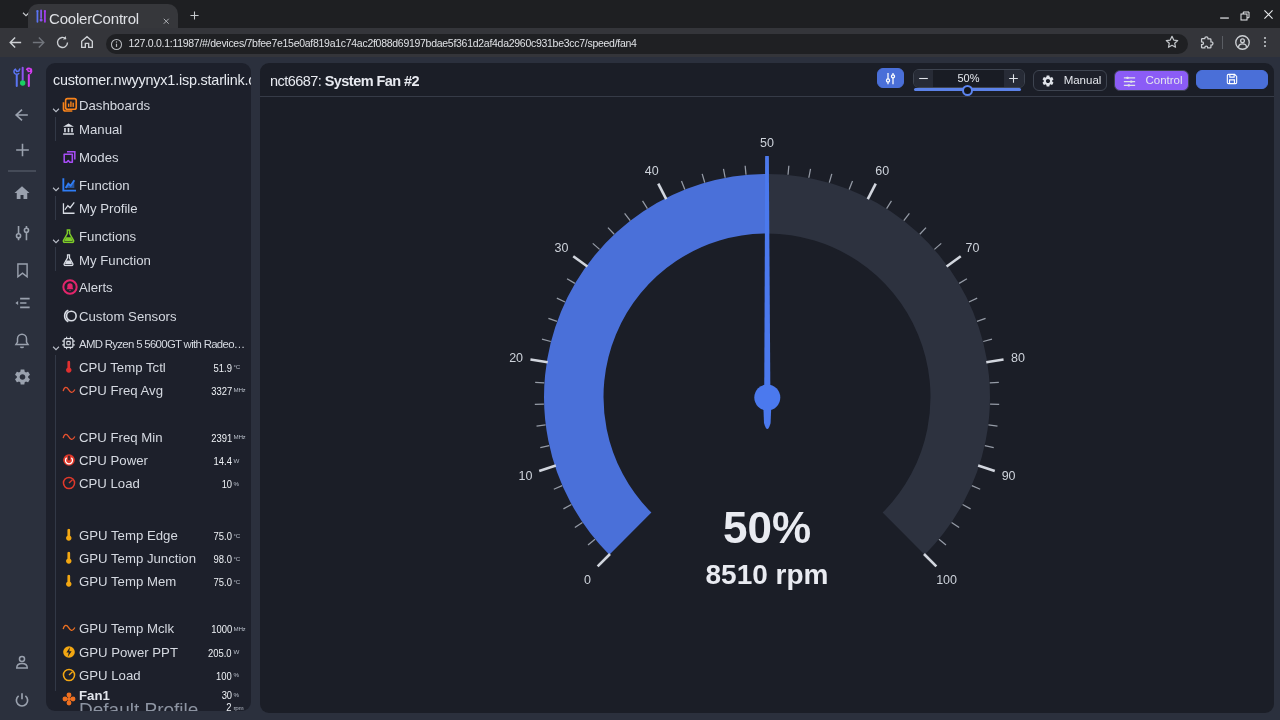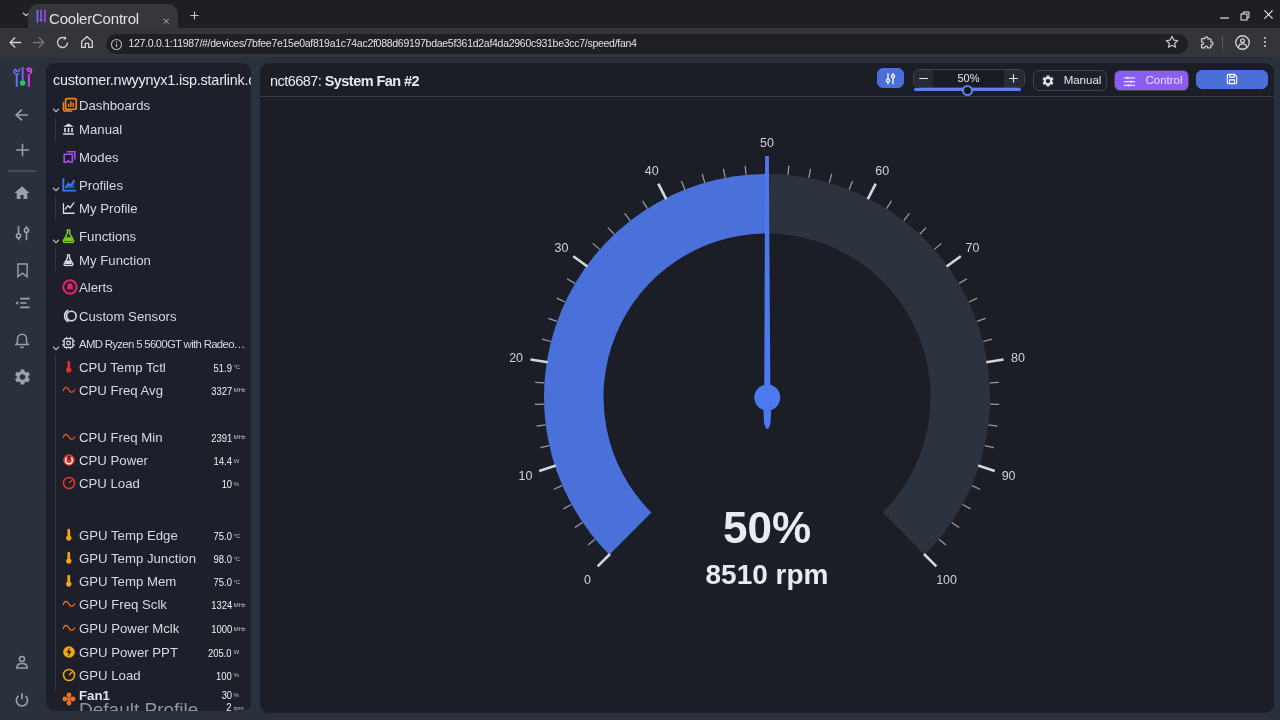--- a/index.html
+++ b/index.html
@@ -217,21 +217,21 @@
           <span class="chev"><svg width="10" height="10" viewBox="0 0 24 24">
               <path d="M5 9 l7 7 7-7" fill="none" stroke="#b9bec8" stroke-width="2.6"></path>
             </svg></span>
           <span class="ticon" style="left:15px">
             <svg width="16" height="16" viewBox="0 0 24 24">
               <path d="M3.5 2 v18.5 h19" fill="none" stroke="#2f7df6" stroke-width="2.8"></path>
               <path d="M7 16.5 l4-6.5 3.5 3 5.5-8" fill="none" stroke="#2f7df6" stroke-width="2.8"></path>
               <path d="M7 16.5 l4-6.5 3.5 3 5.5-8 v11.5z" fill="#2f7df6" opacity="0.55"></path>
             </svg>
           </span>
-          <span class="tlabel" style="">Profiles</span>
+          <span class="tlabel" style="">Function</span>
         </div>
 <div class="trow" style="top:196.8px">
           <span class="ticon" style="left:16px">
             <svg width="14" height="14" viewBox="0 0 24 24">
               <path d="M2.5 4 v17 h19" fill="none" stroke="#d9dde5" stroke-width="2.2"></path>
               <path d="M5 15 l5-7 4 3.5 7-9" fill="none" stroke="#d9dde5" stroke-width="2.2"></path>
             </svg>
           </span>
           <span class="tlabel" style="">My Profile</span>
         </div>
@@ -364,37 +364,27 @@
 <div class="trow" style="top:569.7px">
           <span class="ticon" style="left:16px">
             <svg width="13" height="13" viewBox="0 0 24 24" fill="#f3a712">
               <path d="M10 3 a2.5 2.5 0 0 1 5 0 v10.2 a5 5 0 1 1 -5 0z"></path>
             </svg>
           </span>
           <span class="tlabel" style="">GPU Temp Mem</span>
           <span class="tval">75.0</span>
           <span class="tunit">°C</span>
         </div>
-<div class="trow" style="top:592.9px">
+<div class="trow" style="top:616.5px">
           <span class="ticon" style="left:16px">
             <svg width="14" height="14" viewBox="0 0 24 24">
               <path d="M2 14 C4 6, 8 6, 11 11 S18 19, 22 11" fill="none" stroke="#ef7020" stroke-width="2.2"></path>
             </svg>
           </span>
-          <span class="tlabel" style="">GPU Freq Sclk</span>
-          <span class="tval">1324</span>
-          <span class="tunit">MHz</span>
-        </div>
-<div class="trow" style="top:616.5px">
-          <span class="ticon" style="left:16px">
-            <svg width="14" height="14" viewBox="0 0 24 24">
-              <path d="M2 14 C4 6, 8 6, 11 11 S18 19, 22 11" fill="none" stroke="#ef7020" stroke-width="2.2"></path>
-            </svg>
-          </span>
-          <span class="tlabel" style="">GPU Power Mclk</span>
+          <span class="tlabel" style="">GPU Temp Mclk</span>
           <span class="tval">1000</span>
           <span class="tunit">MHz</span>
         </div>
 <div class="trow" style="top:640.1px">
           <span class="ticon" style="left:16px">
             <svg width="14" height="14" viewBox="0 0 24 24">
               <circle cx="12" cy="12" r="10" fill="#f3a712"></circle>
               <path d="M13.5 4 L7.5 13 h4 l-1.5 7 6.5-9.5 h-4z" fill="#1c1f29"></path>
             </svg>
           </span>

